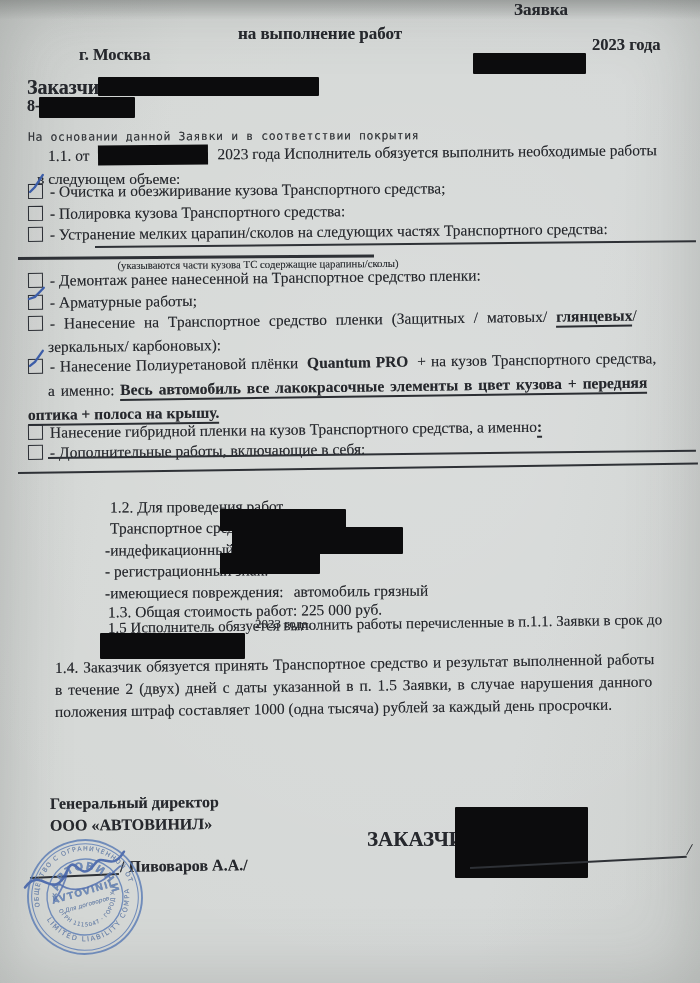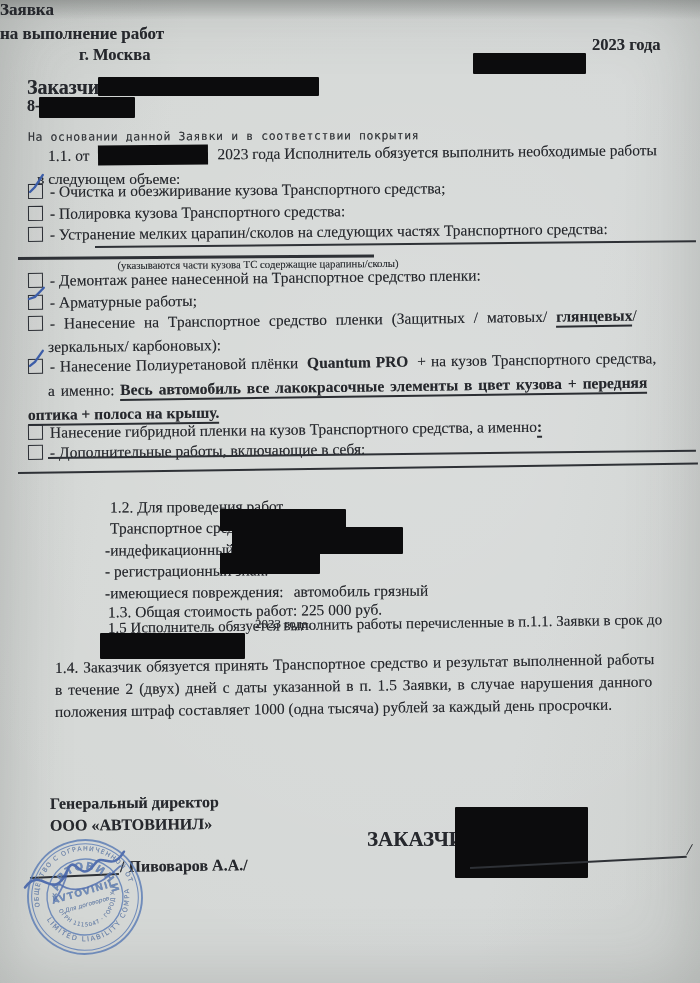--- a/index.html
+++ b/index.html
@@ -11,22 +11,22 @@
       linear-gradient(100deg,#c9ccca 0%,#d5d8d6 22%,#d5d8d7 74%,#cdd0ce 100%);
     box-shadow:inset 0 0 70px rgba(88,92,90,.28);
     font-family:"Liberation Serif",serif;
     color:#26282d;
     text-shadow:0 0 .5px rgba(40,42,46,.45);
   }
   .abs{position:absolute;white-space:nowrap;}
   .redact{position:absolute;background:#0c0c0d;border-radius:1px;}
   .hline{position:absolute;background:#2e3136;height:2px;transform-origin:left center;}
   
-  .title1{left:0;top:6;width:568px;font-size:17px;font-weight:bold;text-align:left;}
-  .title2{left:0;top:24px;width:640px;font-size:17px;font-weight:bold;}
+  .title1{left:0;top:6;width:568px;font-size:17px;font-weight:bold;text-align:right;}
+  .title2{left:0;top:24px;width:640px;font-size:17px;font-weight:bold;text-align:center;}
   .city{left:55px;top:45px;font-size:16.5px;font-weight:bold;margin-left:24px;}
   .dateyear{left:592px;top:35px;font-size:16.5px;font-weight:bold;}
   .custlbl{left:27px;top:76px;font-size:20px;font-weight:bold;}
   .phone{left:27px;top:97px;font-size:16px;font-weight:bold;}
   
   .basis{left:28px;top:129px;font-family:"DejaVu Sans Mono",monospace;font-size:11.5px;letter-spacing:.6px;color:#34373b;transform:rotate(-.25deg);}
   .p11{left:48px;top:146px;display:flex;align-items:center;gap:9px;font-size:15.5px;transform:rotate(-.55deg);transform-origin:left center;}
   .p11 .rbox{width:110px;height:20px;background:#0c0c0d;flex:0 0 auto;}
   .p11cont{left:37px;top:170px;font-size:15.5px;}
   .row{position:absolute;font-size:15.5px;transform-origin:left center;}

